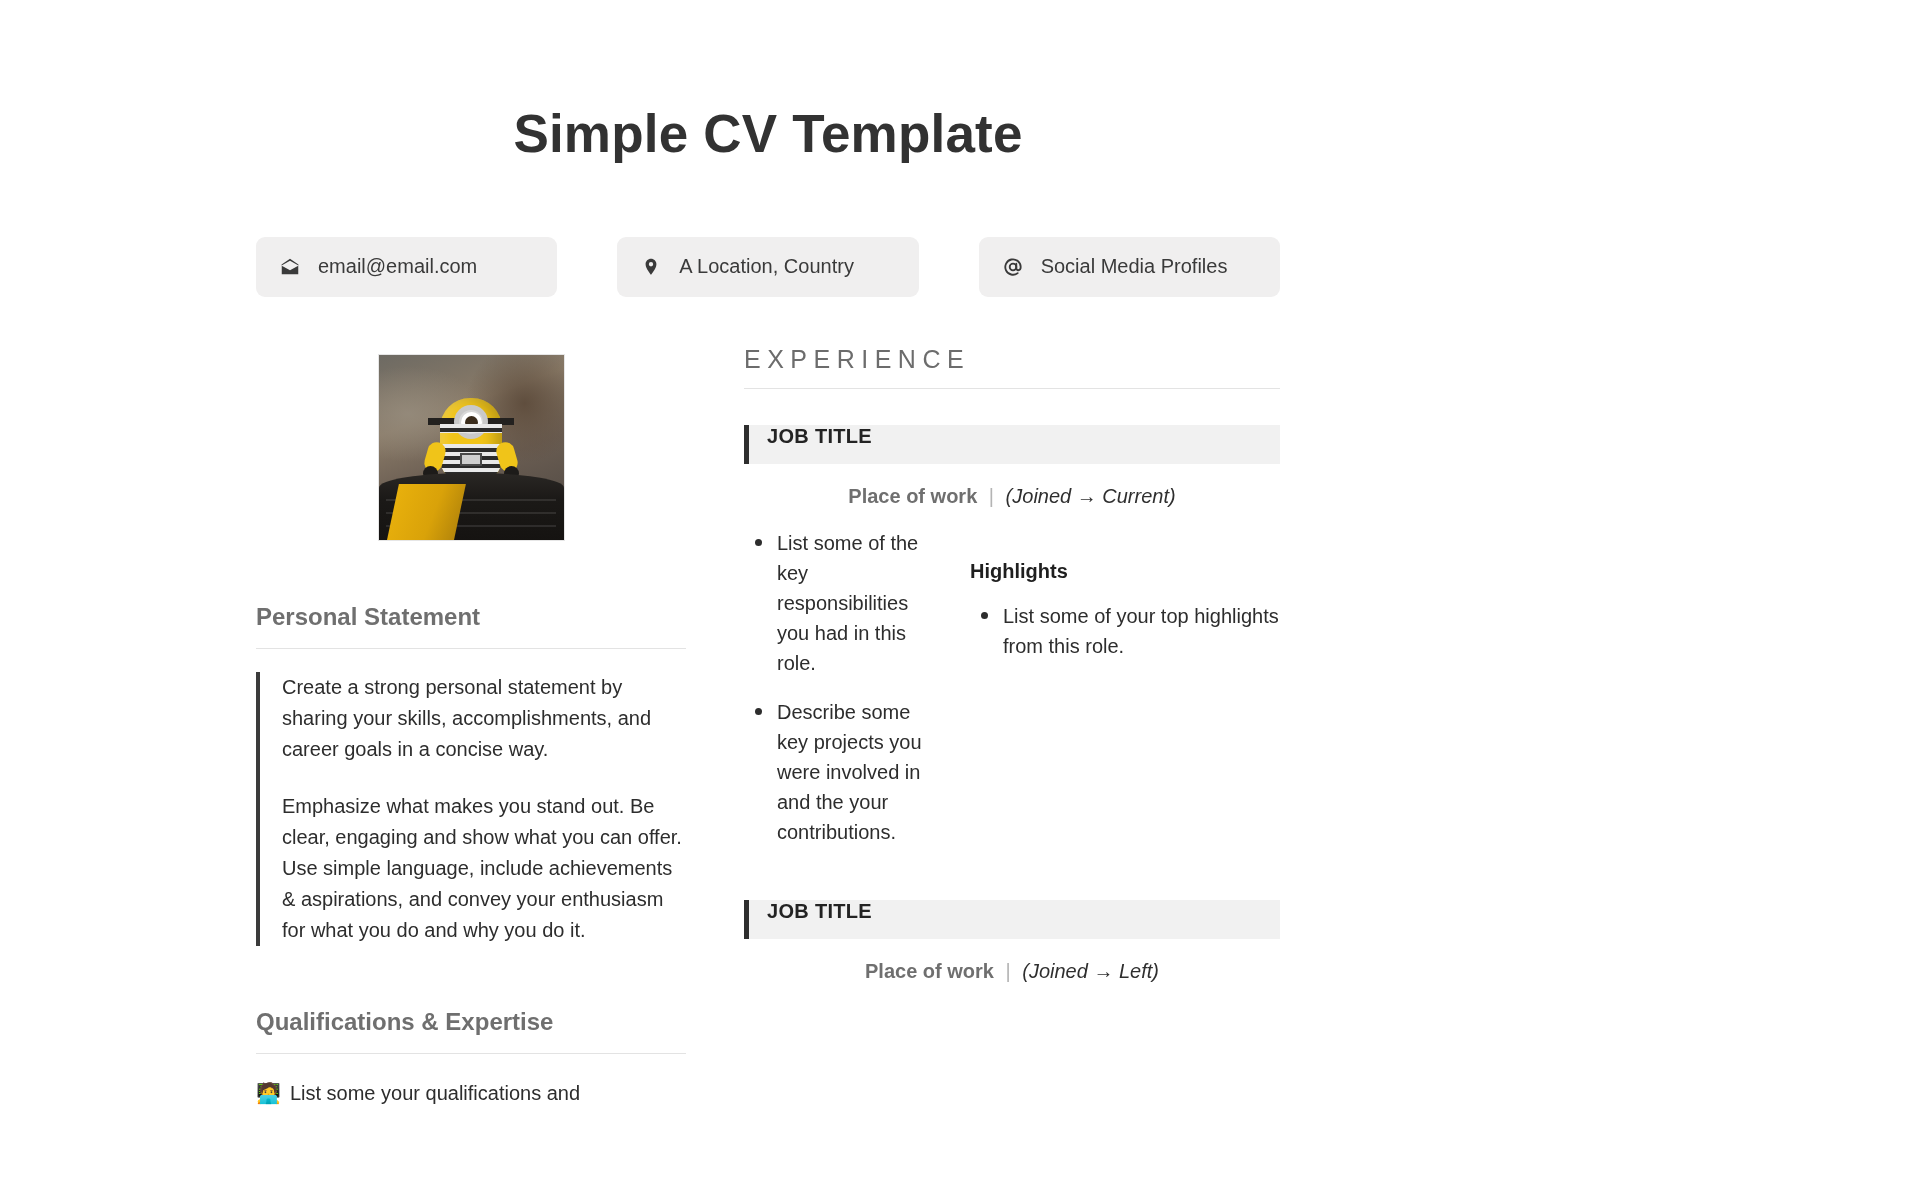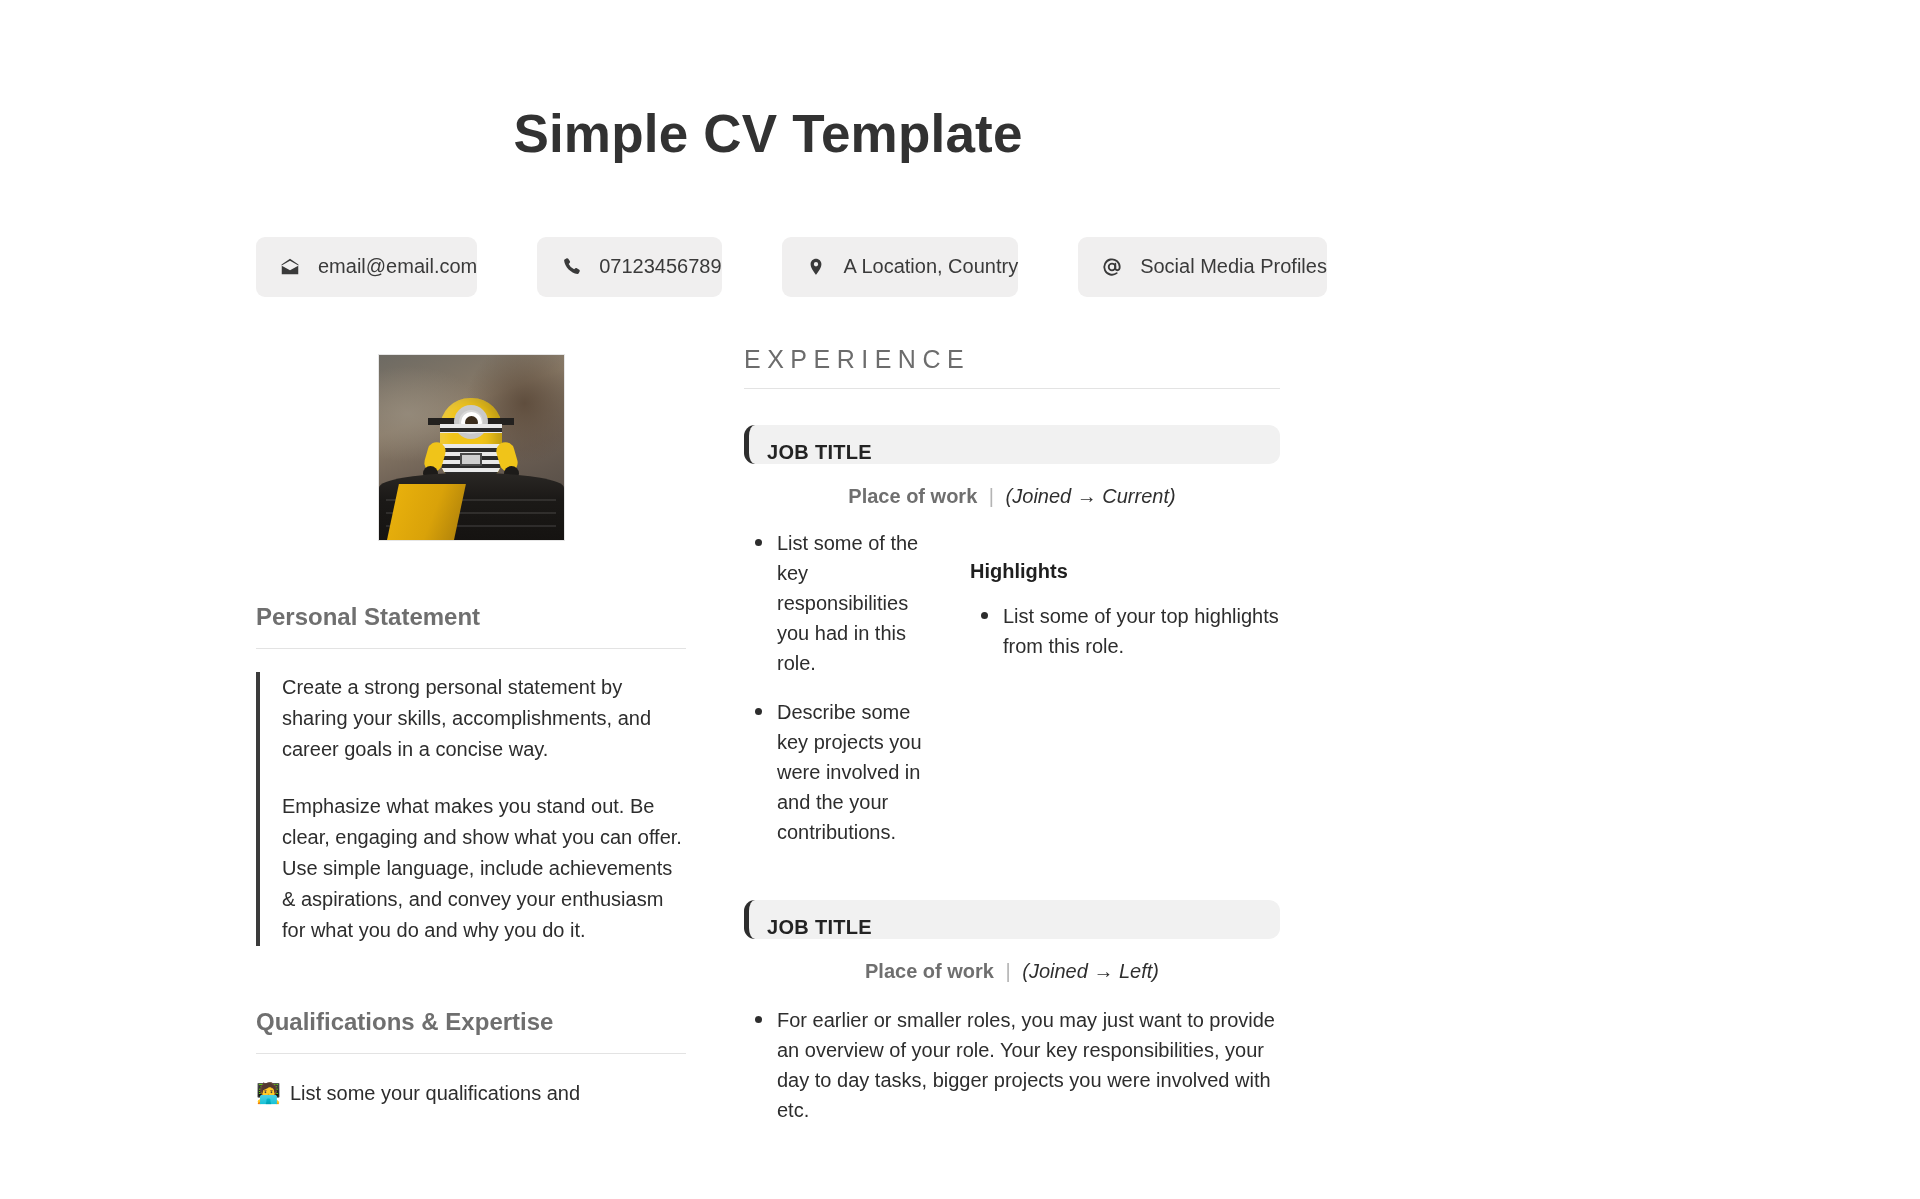--- a/index.html
+++ b/index.html
@@ -247,25 +247,24 @@
     letter-spacing: 0px;
     color: #6c6c6c;
     margin: 0 0 14px 0;
   }
 
   .job { margin-top: 36px; }
   .job-bar {
     background: #f1f1f1;
     height: 39px;
     display: flex;
-    align-items: flex-end;
+    align-items: flex-start;
     border-left: 5px solid #2e2e2e;
     padding-left: 18px;
     box-sizing: border-box;
-    border-radius: 11px;
   }
   .job-title {
     font-size: 20px;
     font-weight: bold;
     color: #232323;
     letter-spacing: 0.3px;
   }
   .job-meta {
     margin-top: 21px;
     font-size: 20px;
@@ -335,28 +334,20 @@
     <div class="chip">
       <span class="chip-icon">
         <svg width="22" height="22" viewBox="0 0 24 24" fill="currentColor">
           <path d="M12 3 2.8 9.2v1.1l9.2-5.1 9.2 5.1V9.2z"></path>
           <path d="M3 10.6V20h18v-9.4l-9 5z"></path>
         </svg>
       </span>
       <span class="chip-text">email@email.com</span>
     </div>
 
-    <div class="chip">
-      <span class="chip-icon">
-        <svg width="21" height="21" viewBox="0 0 24 24" fill="currentColor">
-          <path d="M6.6 2.6c.6-.3 1.3-.1 1.7.5l1.9 2.8c.4.5.3 1.2-.2 1.7L8.8 9a12.6 12.6 0 0 0 6.2 6.2l1.4-1.2c.5-.4 1.2-.5 1.7-.1l2.8 1.9c.6.4.8 1.1.5 1.7l-1 2c-.3.7-1 1.1-1.8 1C11.6 19.7 4.3 12.4 3.6 5.4c-.1-.8.3-1.5 1-1.8z"></path>
-        </svg>
-      </span>
-      <span class="chip-text">07123456789</span>
-    </div>
 
     <div class="chip">
       <span class="chip-icon">
         <svg width="20" height="22" viewBox="0 0 24 24" fill="currentColor">
           <path d="M12 2.2c-3.6 0-6.5 2.9-6.5 6.5 0 4.9 6.5 12.8 6.5 12.8s6.5-7.9 6.5-12.8c0-3.6-2.9-6.5-6.5-6.5zm0 9.1a2.6 2.6 0 1 1 0-5.2 2.6 2.6 0 0 1 0 5.2z"></path>
         </svg>
       </span>
       <span class="chip-text">A Location, Country</span>
     </div>
 
@@ -454,23 +445,18 @@
 
       <div class="job" style="margin-top:53px">
         <div class="job-bar">
           <span class="job-title">JOB TITLE</span>
         </div>
         <div class="job-meta">
           <span class="place">Place of work</span>
           <span class="sep">|</span>
           <span class="dates">(Joined → Left)</span>
         </div>
-        <div class="job-wide">
-          <ul class="bul">
-            <li>For earlier or smaller roles, you may just want to provide an overview of your role. Your key responsibilities, your day to day tasks, bigger projects you were involved with etc.</li>
-          </ul>
-        </div>
       </div>
 
 
     </div>
   </div>
 </div>
 
 </body></html>

